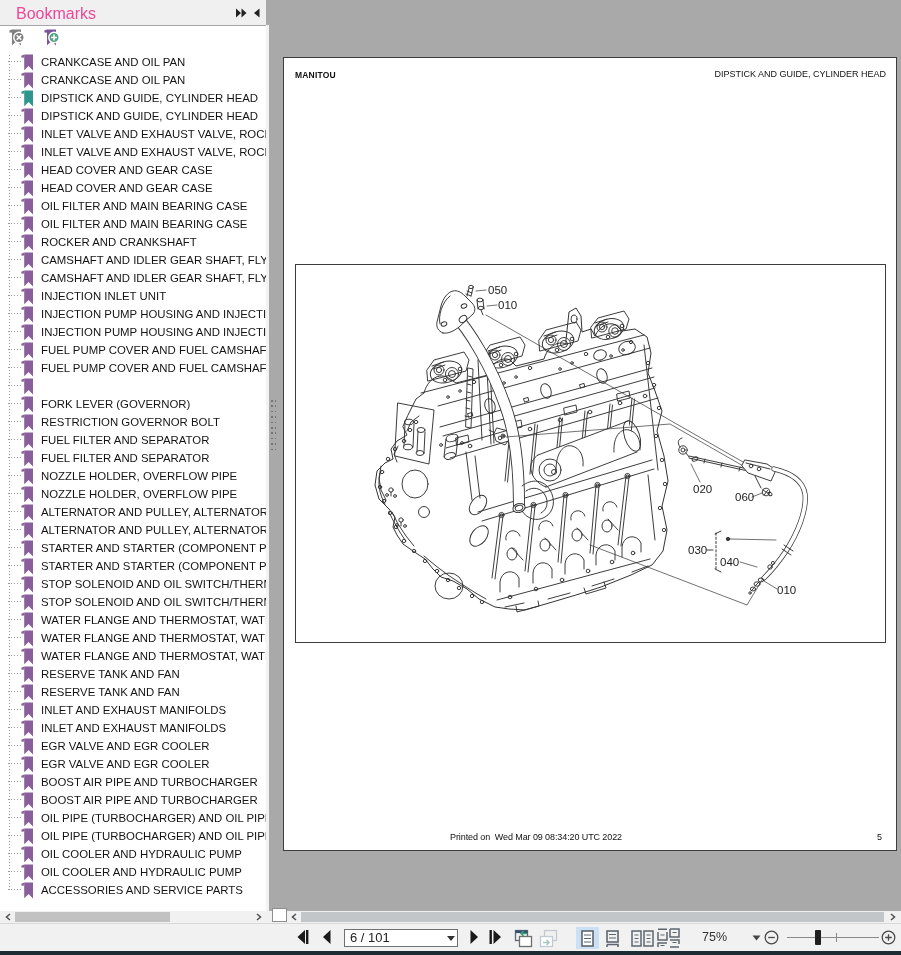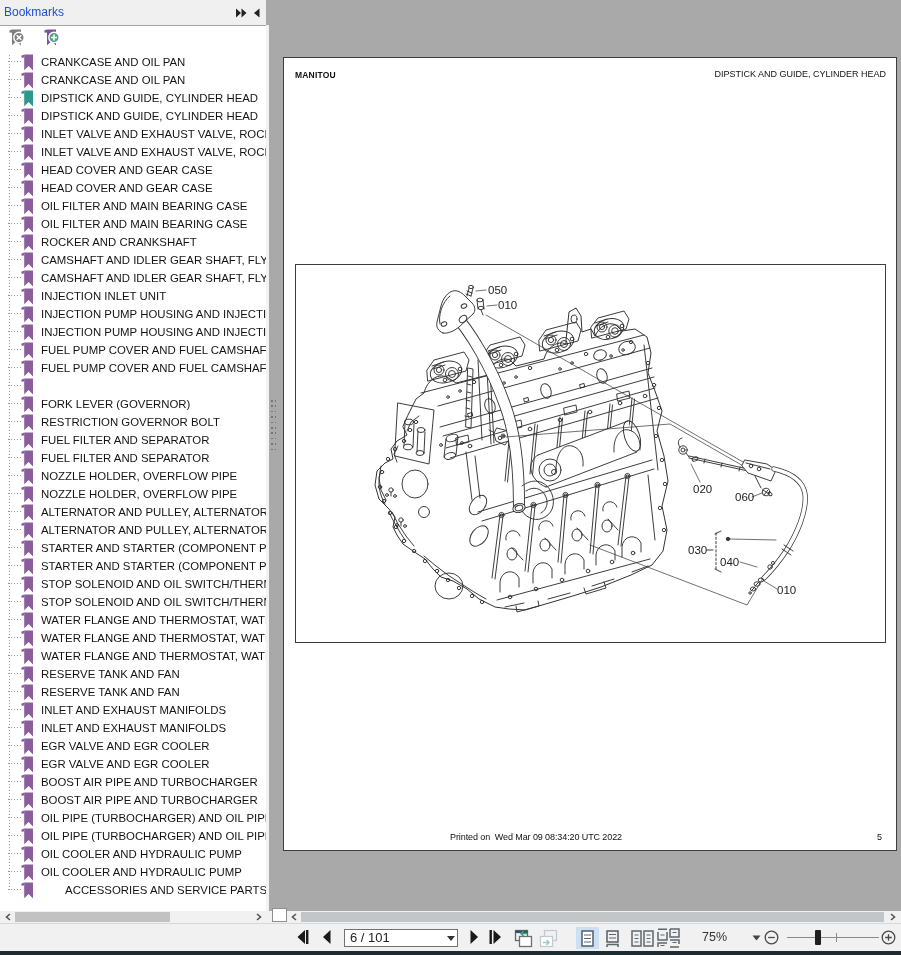--- a/index.html
+++ b/index.html
@@ -8,21 +8,21 @@
 </style>
 </head>
 <body>
 
 <div class="abs" style="left:266px;top:0;width:635px;height:911px;background:#a9a9a9;"></div>
 
 <div class="abs" style="left:0;top:0;width:266px;height:911px;background:#ffffff;overflow:hidden;">
 
   <div class="abs" style="left:0;top:0;width:266px;height:25px;background:#f0f0f0;border-bottom:1px solid #a5a5a5;"></div>
 
-  <div class="abs" style="left:4px;top:5px;font-size:12px;color:#1d4ed8;">Bookmarks</div>
+  <div class="abs" style="left:16px;top:5px;font-size:16px;color:#ec4899;">Bookmarks</div>
 
   <svg class="abs" style="left:235px;top:8px;" width="13" height="10" viewBox="0 0 13 10">
     <path d="M1,0.5 L6,5 L1,9.5 Z" fill="#222"></path>
       <path d="M6.5,0.5 L11.5,5 L6.5,9.5 Z" fill="#222"></path>
   </svg>
 
   <svg class="abs" style="left:253px;top:8px;" width="8" height="10" viewBox="0 0 8 10">
     <path d="M6.5,0.5 L6.5,9.5 L1,5 Z" fill="#222"></path>
   </svg>
 
@@ -359,21 +359,21 @@
       <path d="M3.2,0.6 L12,0.6 L12,16.4 L7.6,12.1 L3.2,16.2 Z" fill="#8a5d9b"></path>
       <path d="M3.2,0.6 L0.3,1.7 L0.6,3.8 L3.2,3.4 Z" fill="#8a5d9b"></path>
     </svg>
     <div class="abs" style="left:41px;top:863.5px;width:226px;height:16px;overflow:hidden;font-size:11.4px;line-height:16px;color:#141414;white-space:nowrap;">OIL COOLER AND HYDRAULIC PUMP</div>
 
   <div class="abs" style="left:8px;top:889.0px;width:13px;height:1px;background-image:repeating-linear-gradient(to right,#9a9a9a 0,#9a9a9a 1px,transparent 1px,transparent 3px);"></div>
     <svg class="abs" style="left:21px;top:881.5px;" width="13" height="17" viewBox="0 0 13 17">
       <path d="M3.2,0.6 L12,0.6 L12,16.4 L7.6,12.1 L3.2,16.2 Z" fill="#8a5d9b"></path>
       <path d="M3.2,0.6 L0.3,1.7 L0.6,3.8 L3.2,3.4 Z" fill="#8a5d9b"></path>
     </svg>
-    <div class="abs" style="left:41px;top:881.5px;width:226px;height:16px;overflow:hidden;font-size:11.4px;line-height:16px;color:#141414;white-space:nowrap;text-align:right;">ACCESSORIES AND SERVICE PARTS</div>
+    <div class="abs" style="left:41px;top:881.5px;width:226px;height:16px;overflow:hidden;font-size:11.4px;line-height:16px;color:#141414;white-space:nowrap;">ACCESSORIES AND SERVICE PARTS</div>
 </div>
 
 <div class="abs" style="left:266px;top:25px;width:3px;height:886px;background:#f3f3f3;"></div>
 
 <div class="abs" style="left:271px;top:400.0px;width:1.6px;height:1.6px;background:#757575;"></div>
 <div class="abs" style="left:274.6px;top:400.0px;width:1.6px;height:1.6px;background:#757575;"></div>
 <div class="abs" style="left:271px;top:405.4px;width:1.6px;height:1.6px;background:#757575;"></div>
 <div class="abs" style="left:274.6px;top:405.4px;width:1.6px;height:1.6px;background:#757575;"></div>
 <div class="abs" style="left:271px;top:410.8px;width:1.6px;height:1.6px;background:#757575;"></div>
 <div class="abs" style="left:274.6px;top:410.8px;width:1.6px;height:1.6px;background:#757575;"></div>

